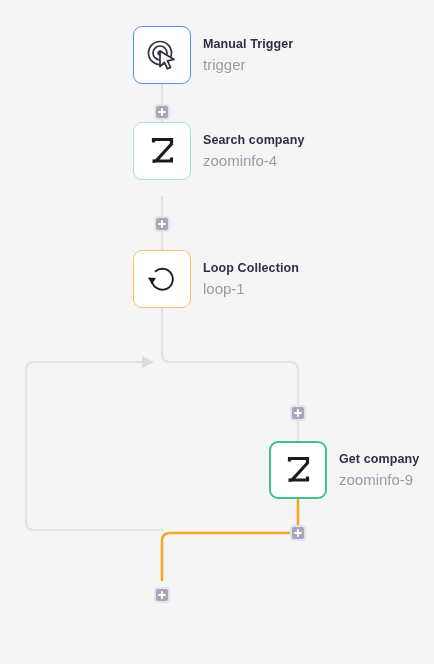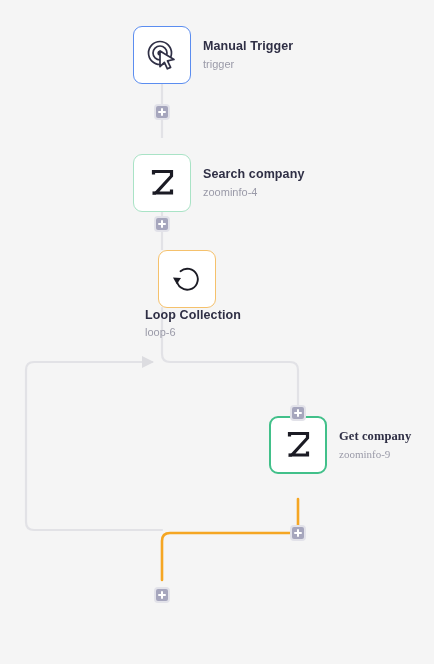--- a/index.html
+++ b/index.html
@@ -69,21 +69,21 @@
     line-height: 1.15;
   }
   .node-title {
     font-size: 12.5px;
     font-weight: bold;
     color: #2f2f45;
     white-space: nowrap;
     letter-spacing: 0.1px;
   }
   .node-sub {
-    font-size: 11px;
+    font-size: 15px;
     color: #9a9aa8;
     margin-top: 4px;
     white-space: nowrap;
   }
   
   .plus-btn {
     position: absolute;
     width: 16px;
     height: 16px;
     box-sizing: border-box;
@@ -139,47 +139,47 @@
         <circle cx="15" cy="15" r="2.6" fill="#2f2f45"></circle>
         <path d="M15,13 L29,21.5 L22.5,22.8 L25.6,29.4 L22.4,30.8 L19.4,24.3 L15,28.6 Z" fill="#ffffff" stroke="#2f2f45" stroke-width="1.7" stroke-linejoin="round"></path>
       </svg>
     </div>
     <div class="node-labels">
       <div class="node-title">Manual Trigger</div>
       <div class="node-sub">trigger</div>
     </div>
   </div>
 
-  <div class="node" style="left:133px; top:154px;">
+  <div class="node" style="left:133px; top:122px;">
     <div class="node-box zoominfo">
       <svg width="30" height="30" viewBox="0 0 30 30">
         <path d="M6.5,6.5 L6.5,3.5 L24.5,3.5 L24.5,8 L9,25 L24.5,25 L24.5,21.5" fill="none" stroke="#1b1b24" stroke-width="3.2" stroke-linejoin="miter" stroke-linecap="butt"></path>
         <path d="M5.5,25 L9,25" fill="none" stroke="#1b1b24" stroke-width="3.2"></path>
       </svg>
     </div>
     <div class="node-labels">
       <div class="node-title">Search company</div>
       <div class="node-sub">zoominfo-4</div>
     </div>
   </div>
 
-  <div class="node" style="left:133px; top:250px;flex-direction:column;">
+  <div class="node" style="left:133px; top:250px;">
     <div class="node-box loop">
       <svg width="32" height="32" viewBox="0 0 32 32">
         <path d="M9.5,8.2 A10.5,10.5 0 1 1 5.8,16.4" fill="none" stroke="#1b1b24" stroke-width="1.9" stroke-linecap="round"></path>
         <polygon points="5.8,21.2 2.0,14.6 10.0,15.0" fill="#1b1b24"></polygon>
       </svg>
     </div>
     <div class="node-labels">
       <div class="node-title">Loop Collection</div>
-      <div class="node-sub">loop-6</div>
-    </div>
-  </div>
-
-  <div class="node" style="left:269px; top:416px;font-family:Liberation Serif, serif;">
+      <div class="node-sub">loop-1</div>
+    </div>
+  </div>
+
+  <div class="node" style="left:269px; top:441px;">
     <div class="node-box zoominfo-selected">
       <svg width="30" height="30" viewBox="0 0 30 30">
         <path d="M6.5,6.5 L6.5,3.5 L24.5,3.5 L24.5,8 L9,25 L24.5,25 L24.5,21.5" fill="none" stroke="#1b1b24" stroke-width="3.2" stroke-linejoin="miter" stroke-linecap="butt"></path>
         <path d="M5.5,25 L9,25" fill="none" stroke="#1b1b24" stroke-width="3.2"></path>
       </svg>
     </div>
     <div class="node-labels">
       <div class="node-title">Get company</div>
       <div class="node-sub">zoominfo-9</div>
     </div>

